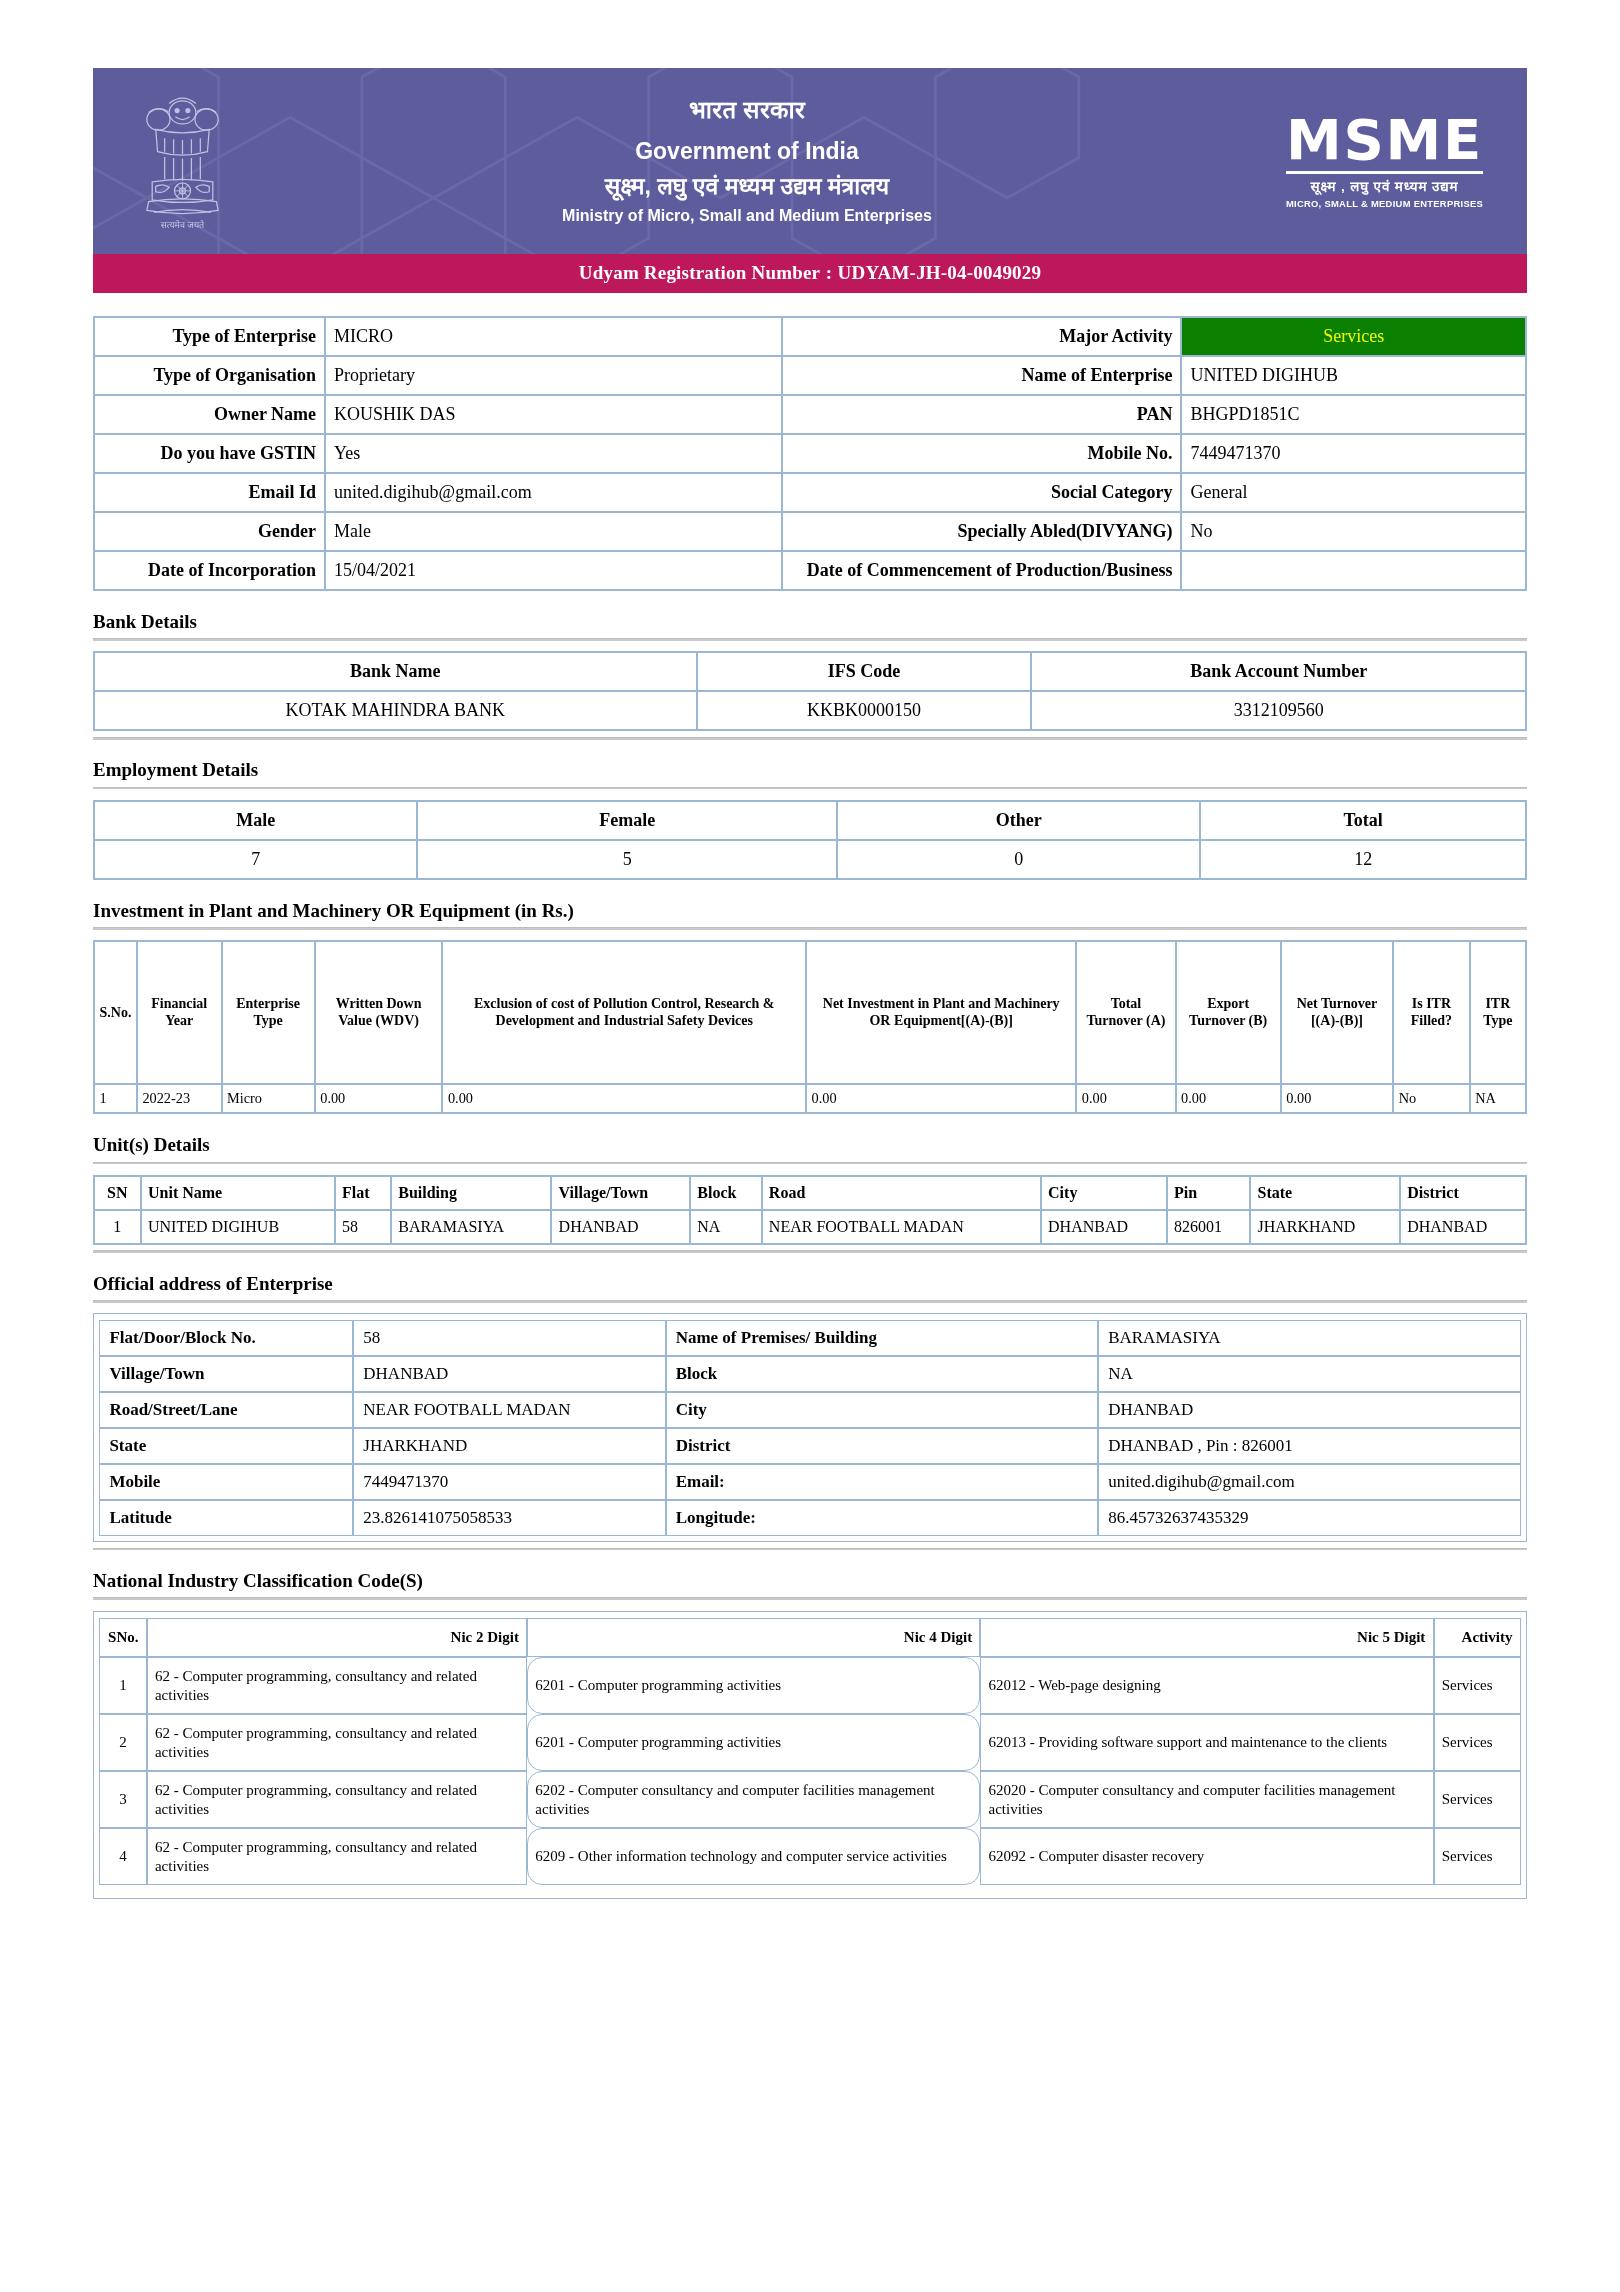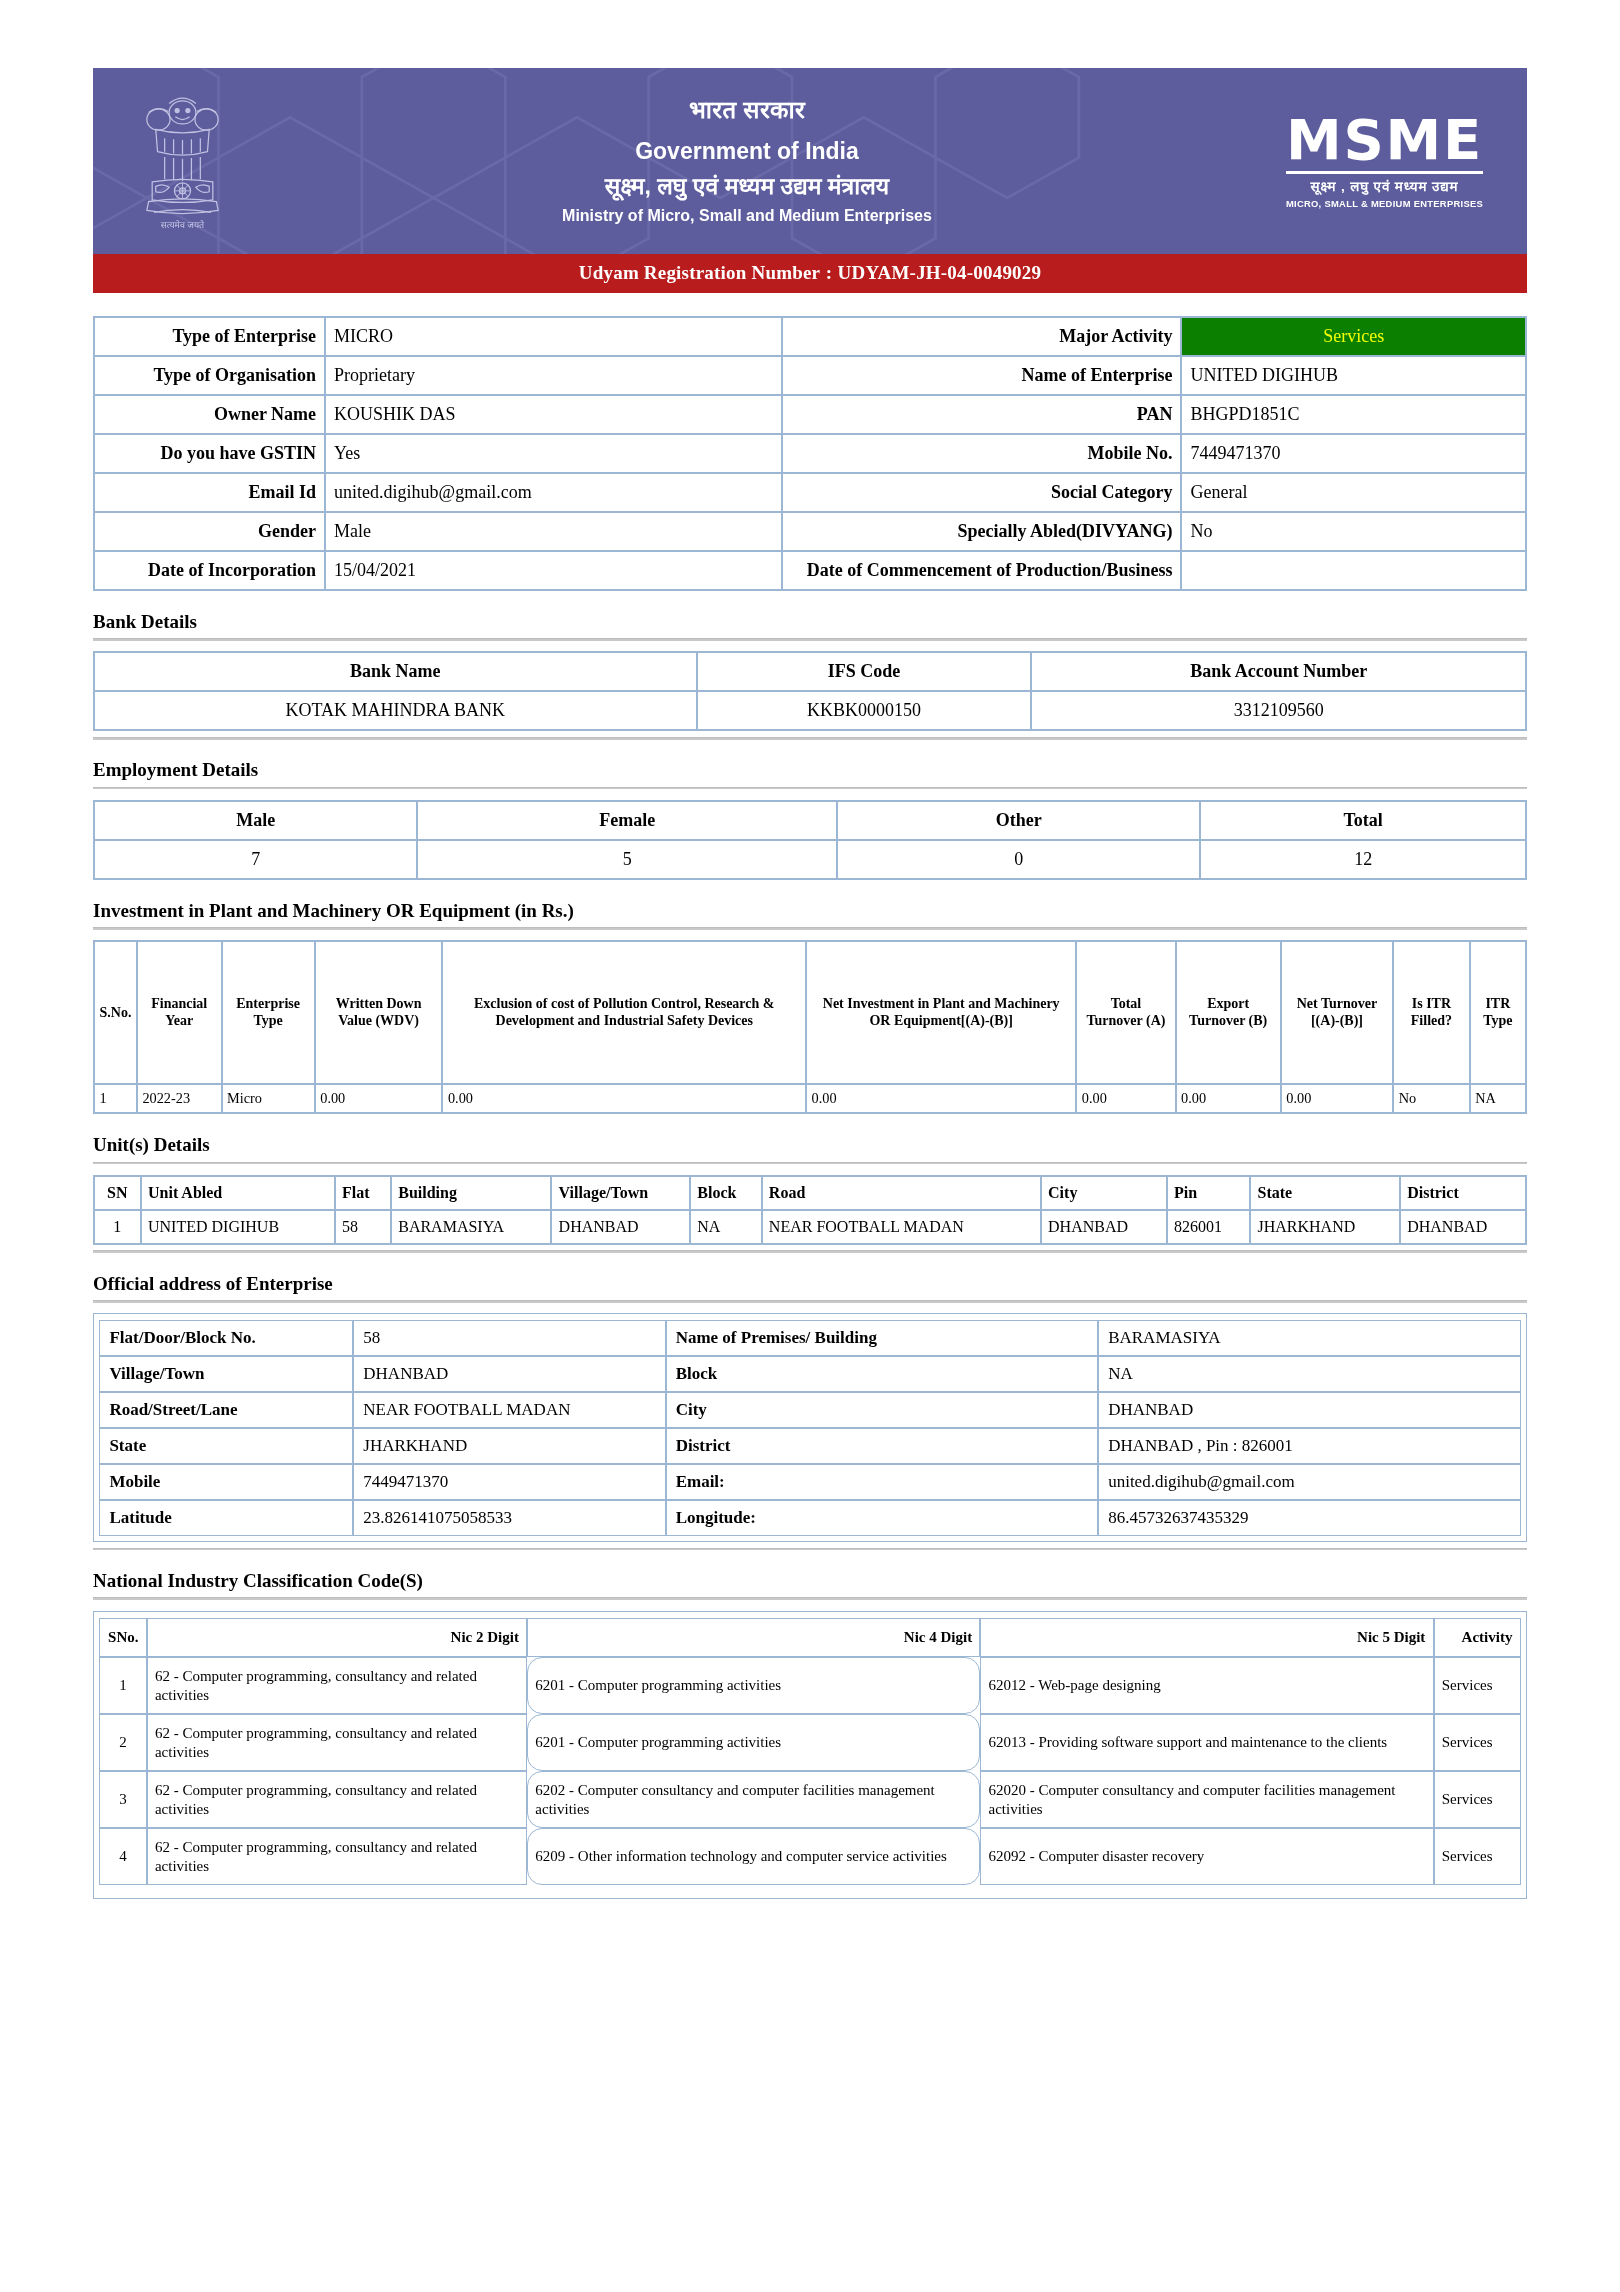--- a/index.html
+++ b/index.html
@@ -108,21 +108,21 @@
     font-family: "Liberation Sans", "DejaVu Sans", sans-serif;
     font-size: 13.4px; letter-spacing: 0.9px; font-weight: 600;
   }
   .msme-en {
     font-family: "Liberation Sans", "DejaVu Sans", sans-serif;
     font-size: 9.4px; letter-spacing: 0.3px; margin-top: 2.7px; font-weight: bold;
   }
 
   
   .urn-bar {
-    background: #b91c1c;
+    background: #be185d;
     color: #ffffff;
     text-align: center;
     font-size: 19px;
     font-weight: bold;
     padding: 8px 0 9px 0;
     letter-spacing: 0.2px;
     margin-bottom: 23px;
   }
   .urn-bar .sep { padding: 0 5.4px; }
 
@@ -451,21 +451,21 @@
       </table>
     </div>
 
     <h2 class="sec">Unit(s) Details</h2>
     <div class="sec-rule"></div>
     <div class="tbl-outer">
       <table class="unit-tbl">
         <thead>
             <tr id="unit-head">
               <th class="num">SN</th>
-              <th>Unit Abled</th>
+              <th>Unit Name</th>
               <th>Flat</th>
               <th>Building</th>
               <th>Village/Town</th>
               <th>Block</th>
               <th>Road</th>
               <th>City</th>
               <th>Pin</th>
               <th>State</th>
               <th>District</th>
             </tr>

